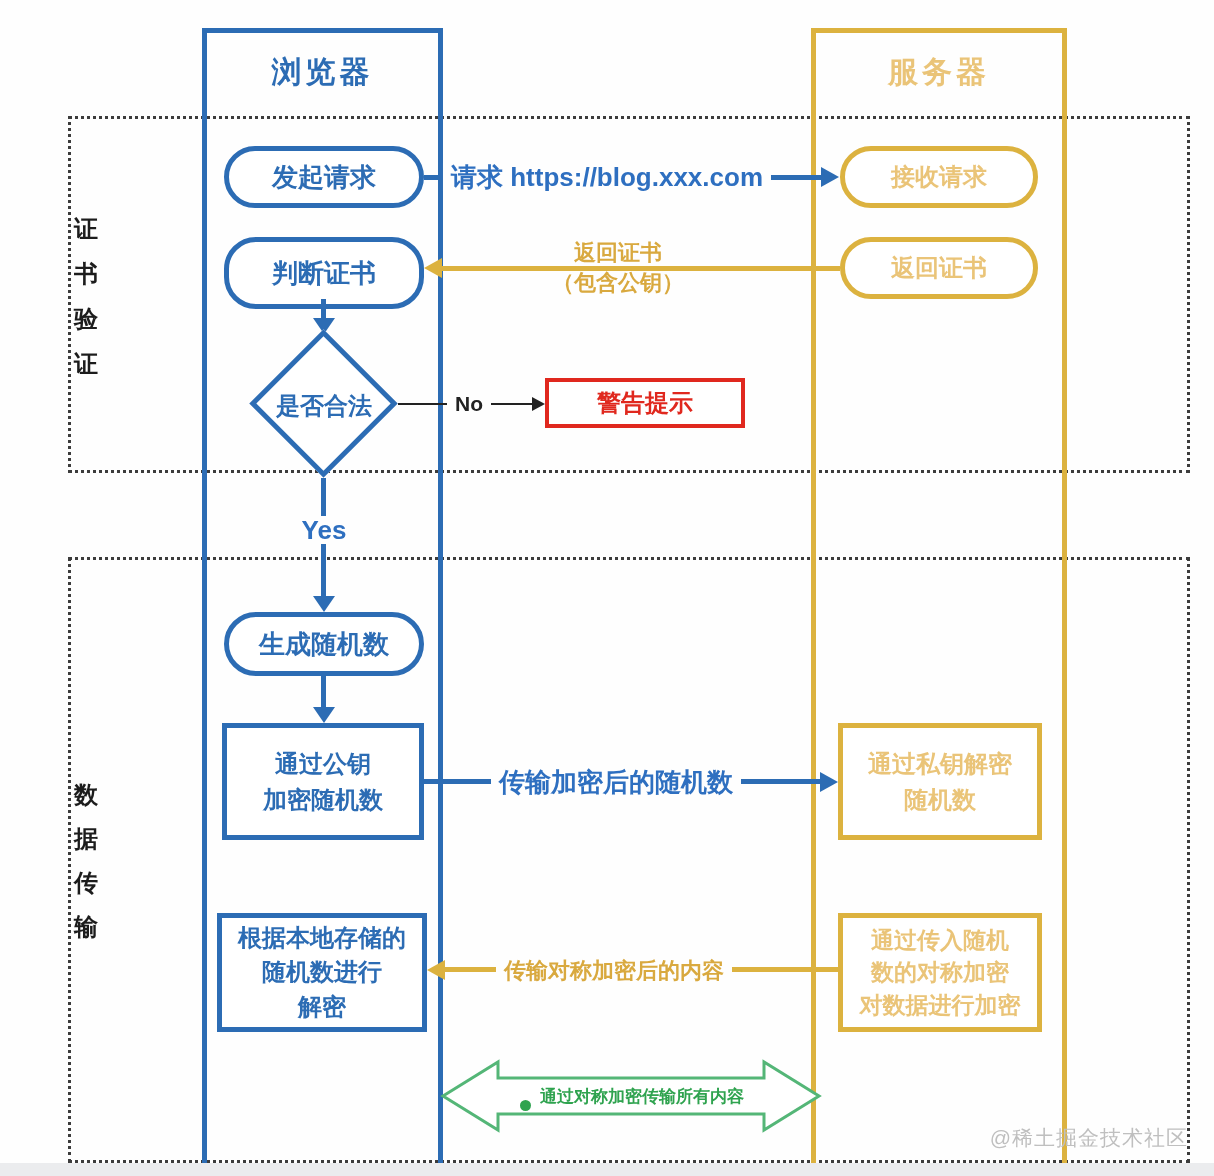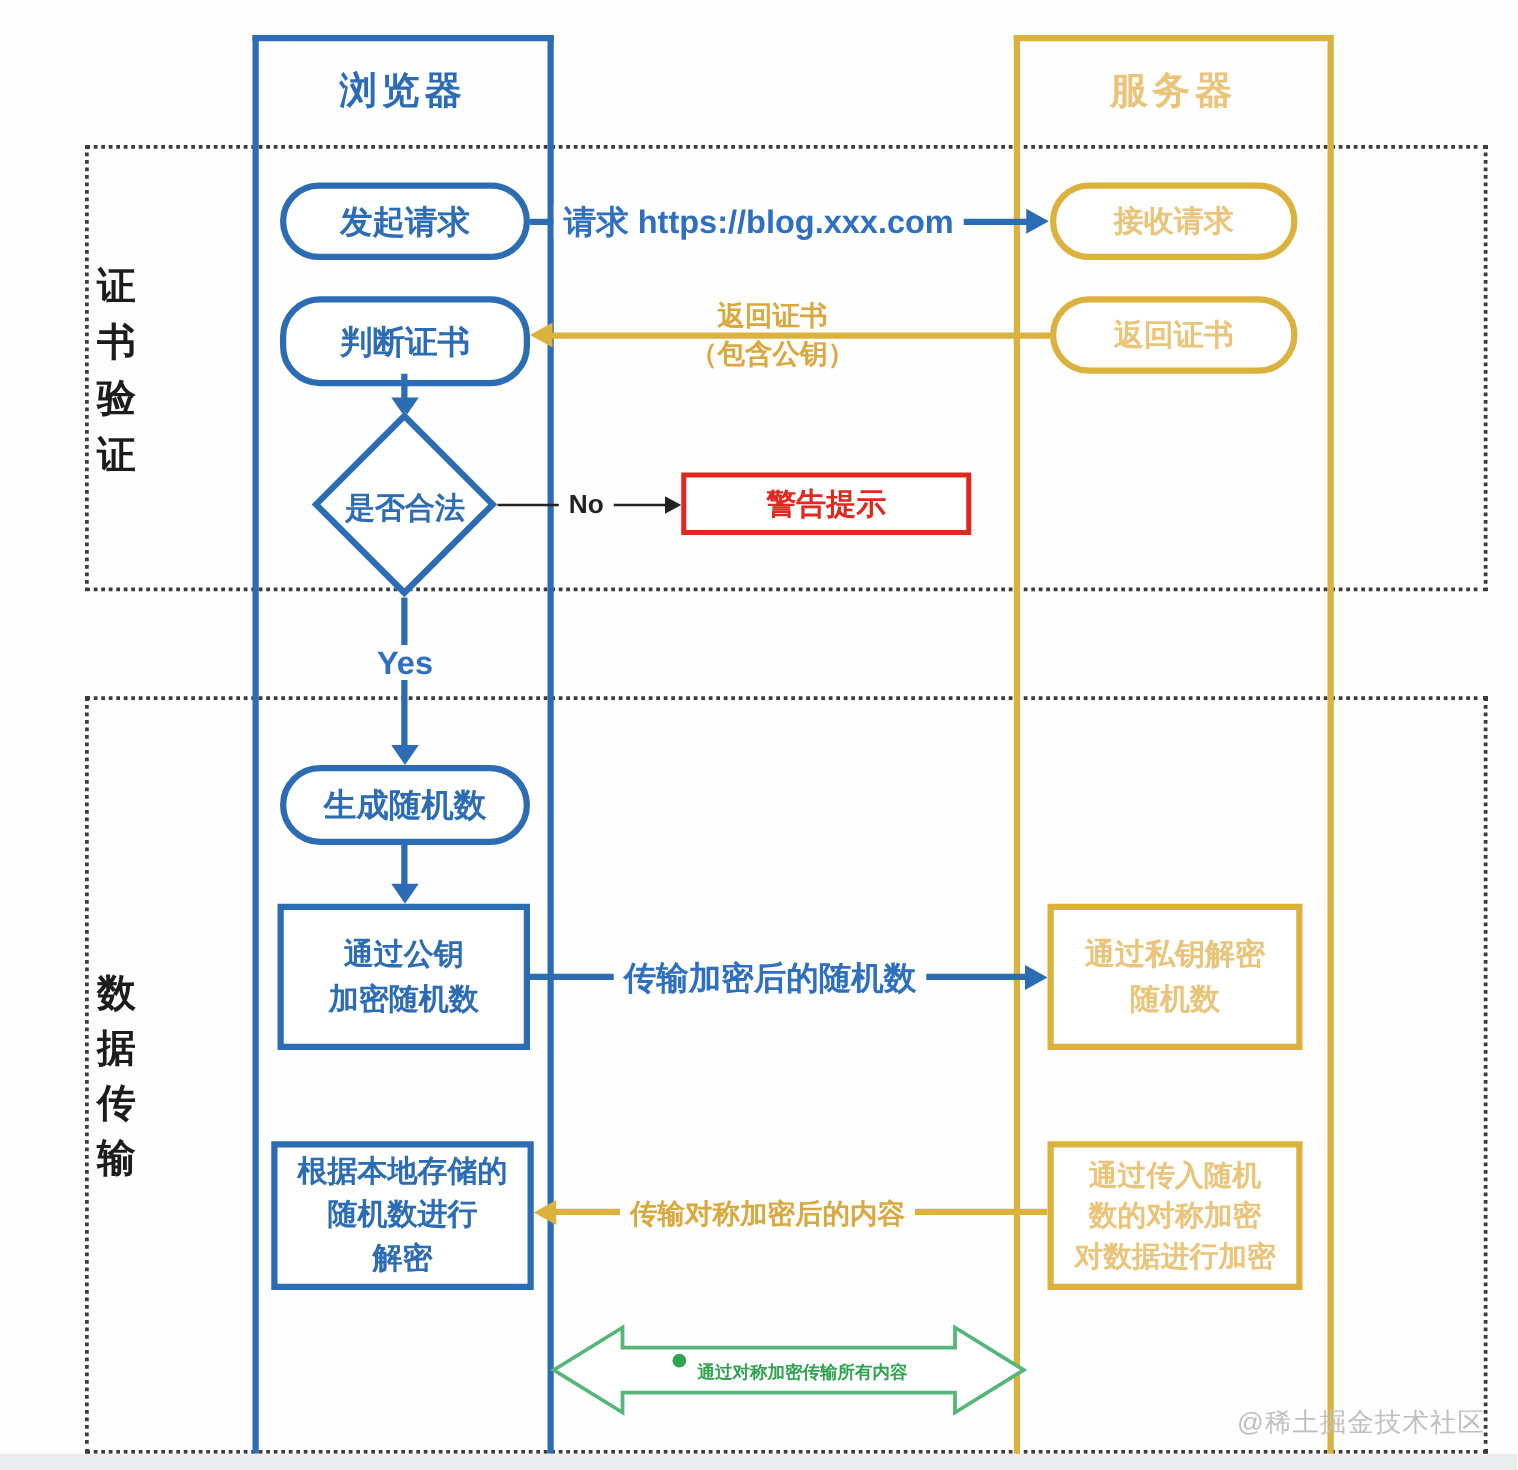--- a/index.html
+++ b/index.html
@@ -15,22 +15,22 @@
   *{margin:0;padding:0;box-sizing:border-box;}
   html,body{background:#fff;}
   body{font-family:"Liberation Sans","DejaVu Sans",sans-serif;}
   #canvas{
     position:relative;width:1214px;height:1176px;background:#fefefe;overflow:hidden;
   }
   
   .section-frame{position:absolute;border:3px dotted #3c3c3c;background:transparent;}
   
   .vlabel{
-    position:absolute;width:38px;color:#1c1c1c;font-weight:bold;font-size:31px;
-    line-height:45px;text-align:center;word-break:break-all;white-space:pre-line;
+    position:absolute;width:38px;color:#1c1c1c;font-weight:bold;font-size:24px;
+    line-height:45px;text-align:left;word-break:break-all;white-space:pre-line;
   }
   
   .lane{position:absolute;background:transparent;border-style:solid;border-bottom:none;}
   .lane.browser{border-color:var(--blue);border-width:5px;}
   .lane.server{border-color:var(--yellow);border-width:5px;}
   .lane-title{position:absolute;text-align:center;font-weight:bold;font-size:30px;letter-spacing:4px;}
   
   .box{
     position:absolute;display:flex;align-items:center;justify-content:center;
     text-align:center;font-weight:bold;background:#fff;white-space:pre-line;
@@ -59,21 +59,21 @@
     border:5px solid var(--blue);background:#fff;}
   .diamond-label{position:absolute;color:var(--blue);font-weight:bold;font-size:24px;
     text-align:center;transform:translateX(-50%);}
   
   .label{position:absolute;font-weight:bold;text-align:center;transform:translateX(-50%);
     line-height:28px;white-space:pre-line;}
   .label.bg{background:#fefefe;padding:0 8px;}
   .lbl-blue{color:#2E6FC0;font-size:26px;}
   .lbl-yellow{color:var(--yellow-label);font-size:22px;line-height:30px;}
   .lbl-black{color:#222;font-size:21px;font-weight:600;}
-  .lbl-green{color:var(--green);font-size:14px;display:flex;align-items:flex-start;gap:9px;justify-content:center;transform:translateX(-50%);}
+  .lbl-green{color:var(--green);font-size:17px;display:flex;align-items:flex-end;gap:9px;justify-content:center;transform:translateX(-50%);}
   .green-dot{display:inline-block;width:11px;height:11px;border-radius:50%;background:var(--green);}
   
   .green-arrow{position:absolute;}
   
   .watermark{position:absolute;color:#bfbfbf;font-size:21px;letter-spacing:1px;}
   .bottom-strip{position:absolute;left:0;top:1163px;width:1214px;height:13px;
     background:#ebecee;}
 </style>
 </head>
 <body>
@@ -106,21 +106,21 @@
 
   <div class="vline blue-l" style="left:321px;top:299px;height:23px;"></div>
   <div class="ah ah-down-blue" style="left:313px;top:318px;"></div>
 
   <div class="diamond" style="left:271px;top:351px;"></div>
   <div class="diamond-label" style="left:324px;top:390px;width:140px;text-align:center;">是否合法</div>
 
   <div class="hline thin" style="left:398px;top:403px;width:136px;"></div>
   <div class="ah ah-right-black" style="left:532px;top:397px;"></div>
   <div class="label bg lbl-black" style="left:469px;top:390px;">No</div>
-  <div class="box red-box" style="left:545px;top:378px;width:232px;height:50px;">警告提示</div>
+  <div class="box red-box" style="left:545px;top:378px;width:200px;height:50px;">警告提示</div>
 
   <div class="vline blue-l" style="left:321px;top:478px;height:122px;"></div>
   <div class="ah ah-down-blue" style="left:313px;top:596px;"></div>
   <div class="label bg lbl-blue" style="left:324px;top:516px;">Yes</div>
 
   <div class="box pill blue-box" style="left:224px;top:612px;width:200px;height:64px;">生成随机数</div>
   <div class="vline blue-l" style="left:321px;top:676px;height:33px;"></div>
   <div class="ah ah-down-blue" style="left:313px;top:707px;"></div>
 
   <div class="hline blue-l" style="left:424px;top:779px;width:398px;"></div>

